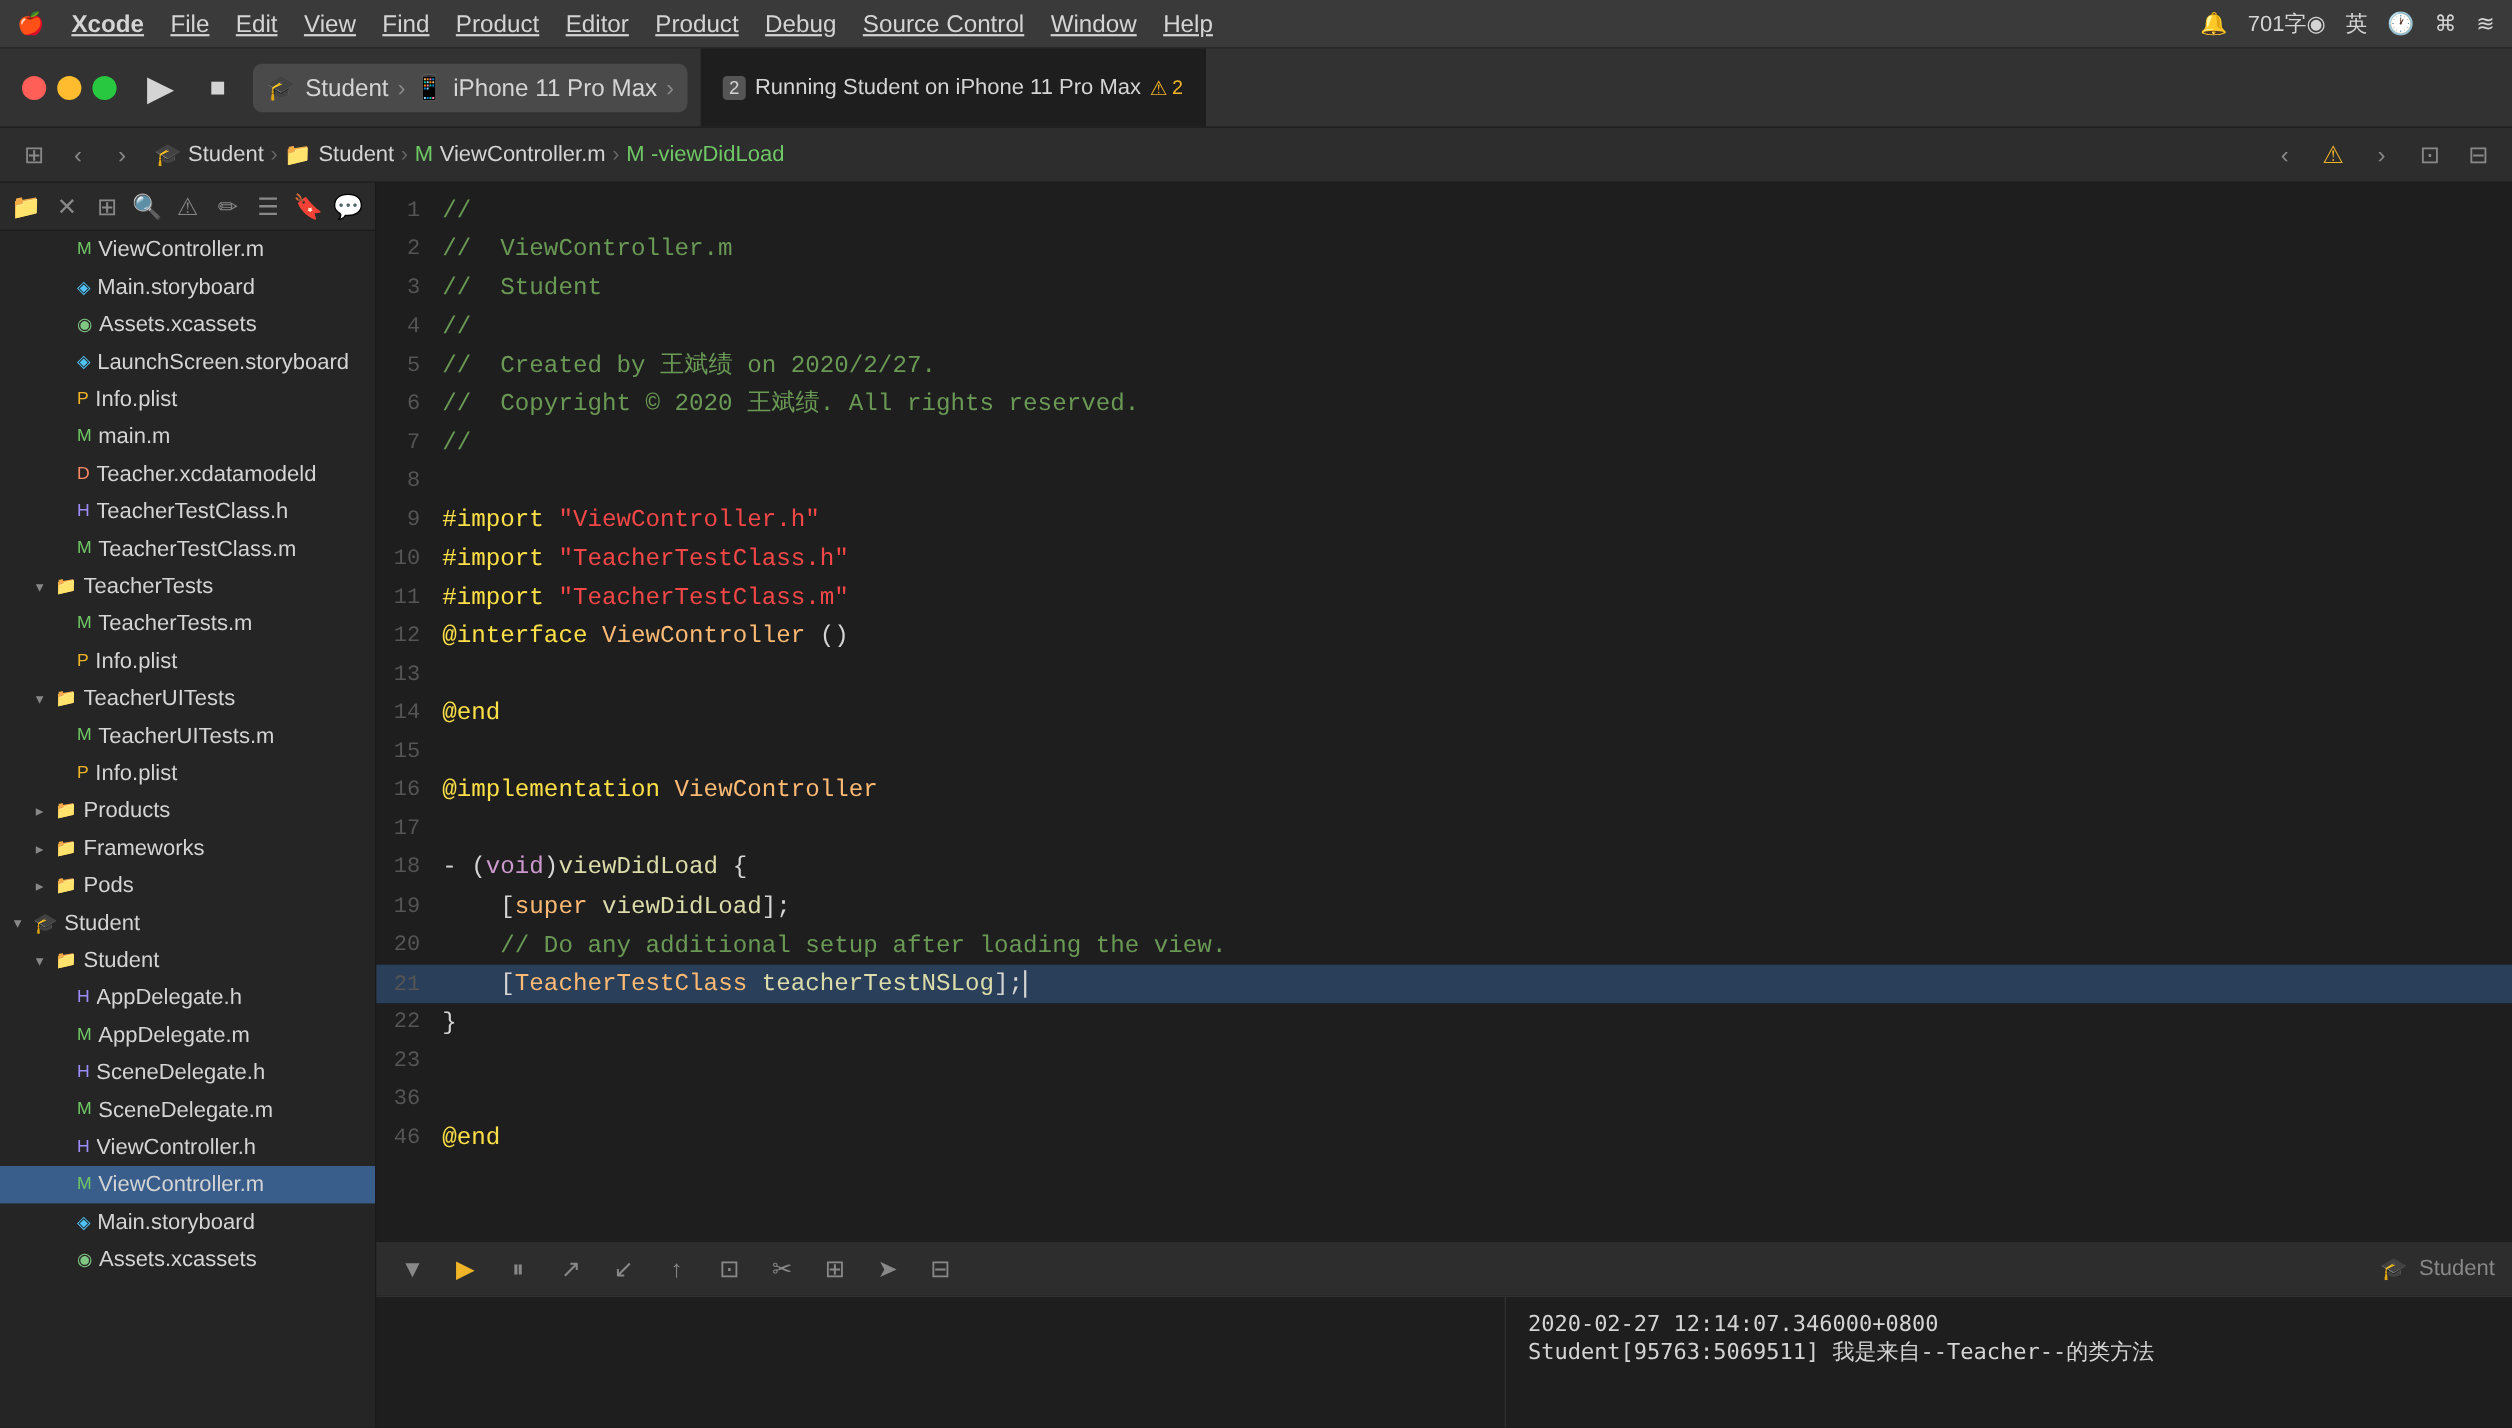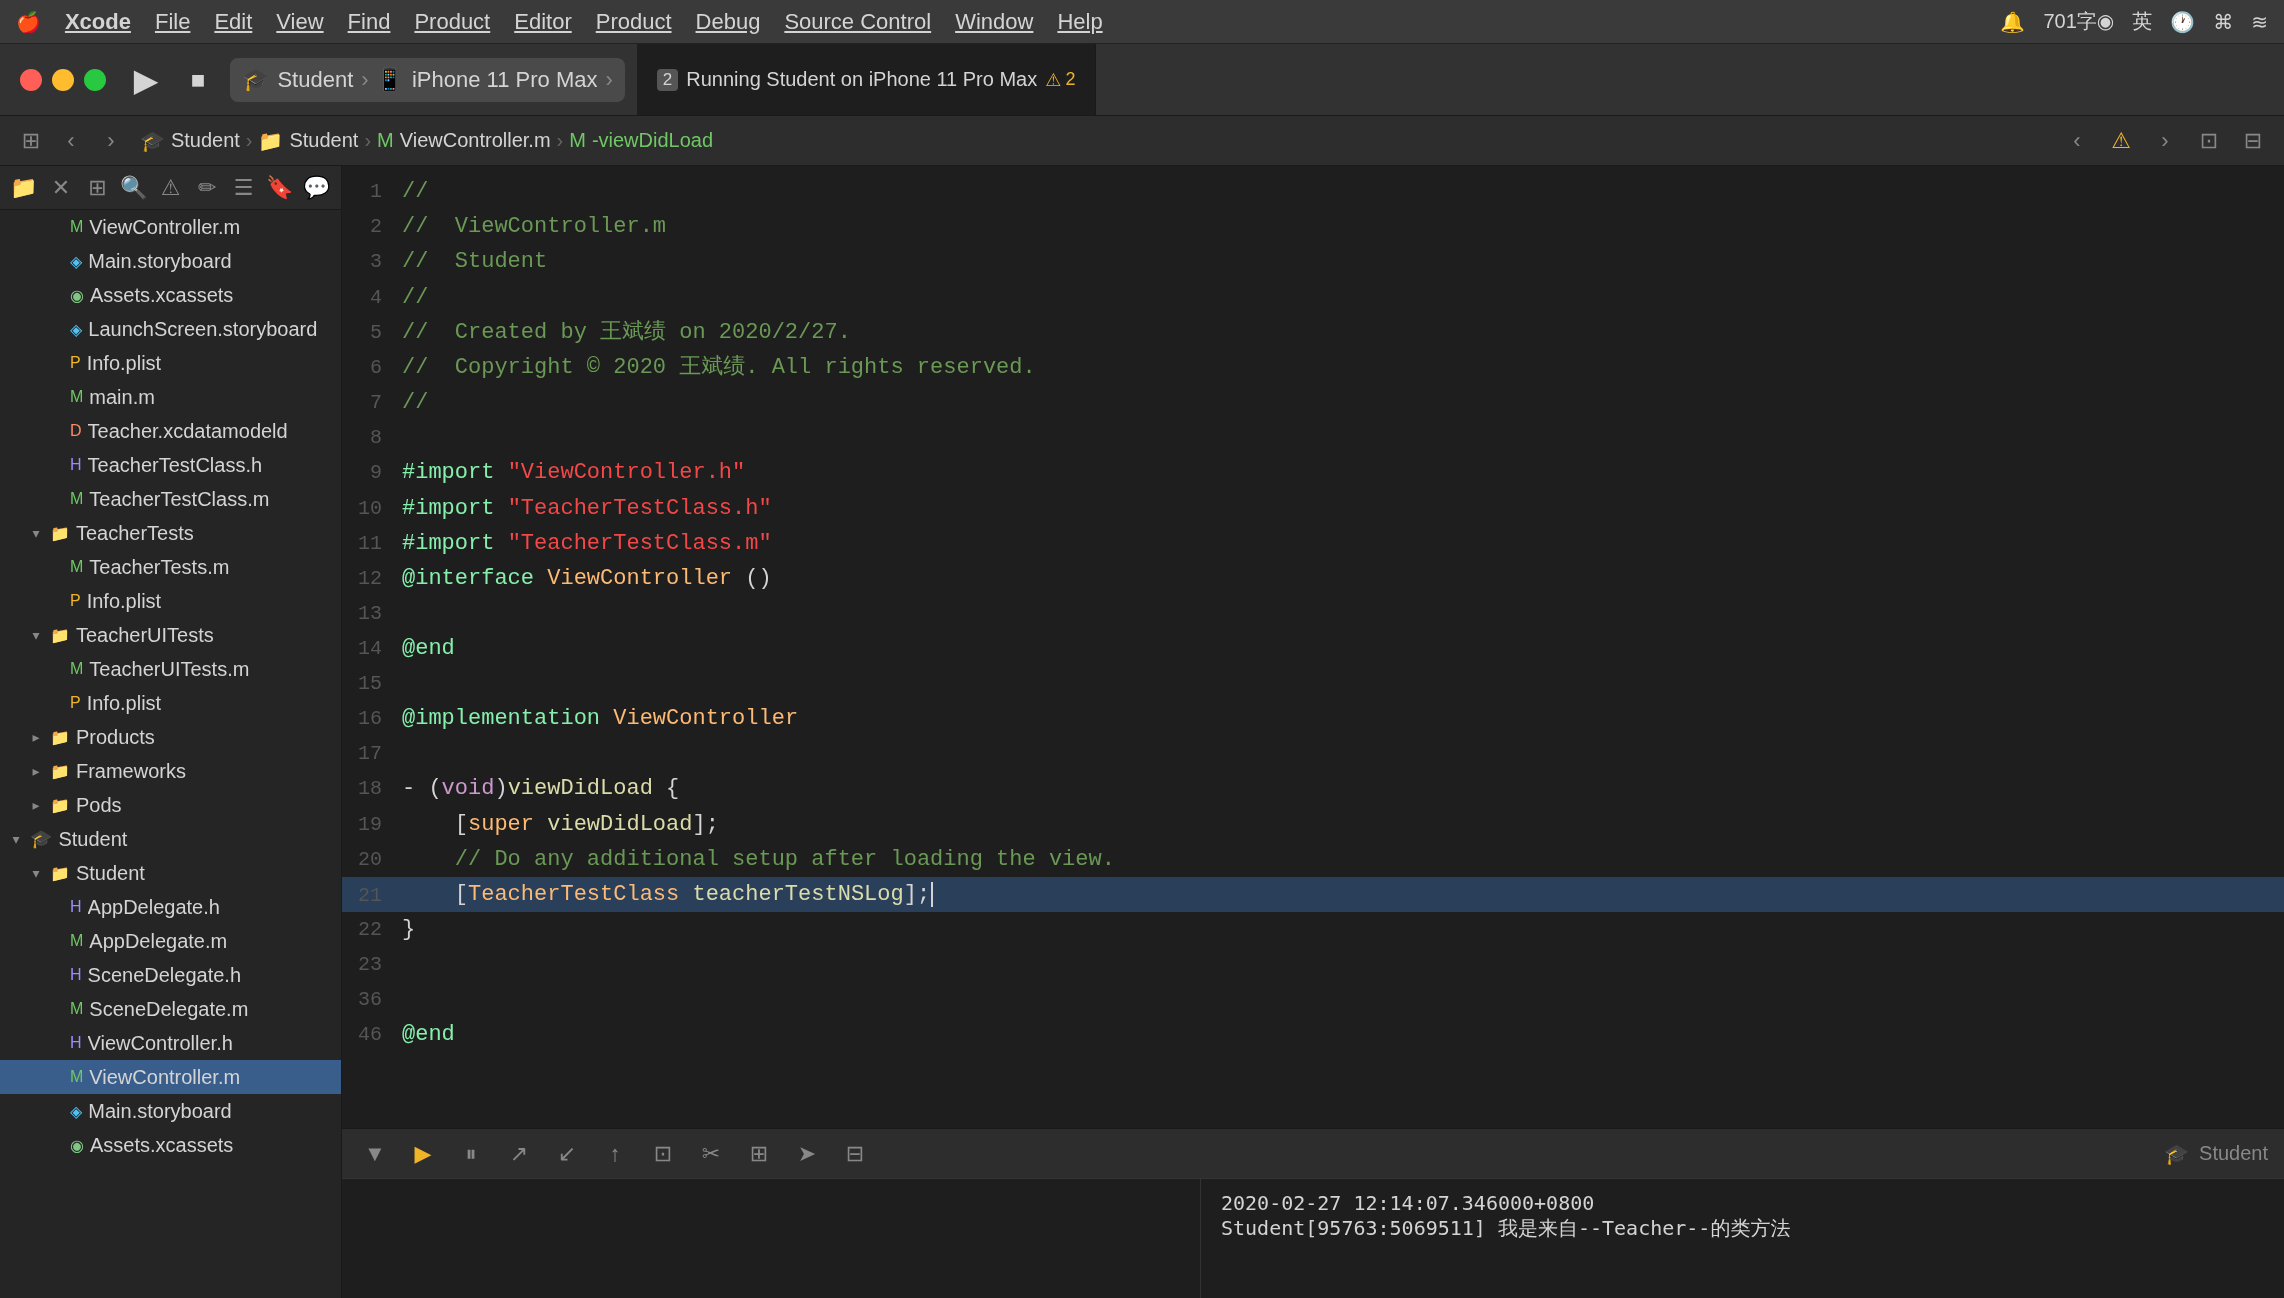--- a/index.html
+++ b/index.html
@@ -286,39 +286,39 @@
       white-space: pre;
     }
 
     
     .c-comment { color: #6a9955; }
     .c-keyword { color: #cc99cd; }
     .c-string-red { color: #f44747; }
     .c-class { color: #fdba74; }
     .c-method { color: #dcdcaa; }
     .c-white { color: #d4d4d4; }
-    .c-pink { color: #86efac; }
+    .c-pink { color: #fde047; }
 
     
     .bottom-area {
       height: 120px;
       background: #1e1e1e;
       border-top: 1px solid #333;
       display: flex;
     }
     .debug-output {
       flex: 1;
       padding: 12px 20px;
       font-family: 'Menlo', 'Monaco', monospace;
       font-size: 20px;
       color: #d4d4d4;
       overflow: hidden;
     }
     .debug-right {
-      width: 1084px;
+      width: 916px;
       padding: 12px 20px;
       font-family: 'Menlo', 'Monaco', monospace;
       font-size: 20px;
       color: #d4d4d4;
       border-left: 1px solid #333;
     }
 
     
     .editor-bottom-toolbar {
       display: flex;

